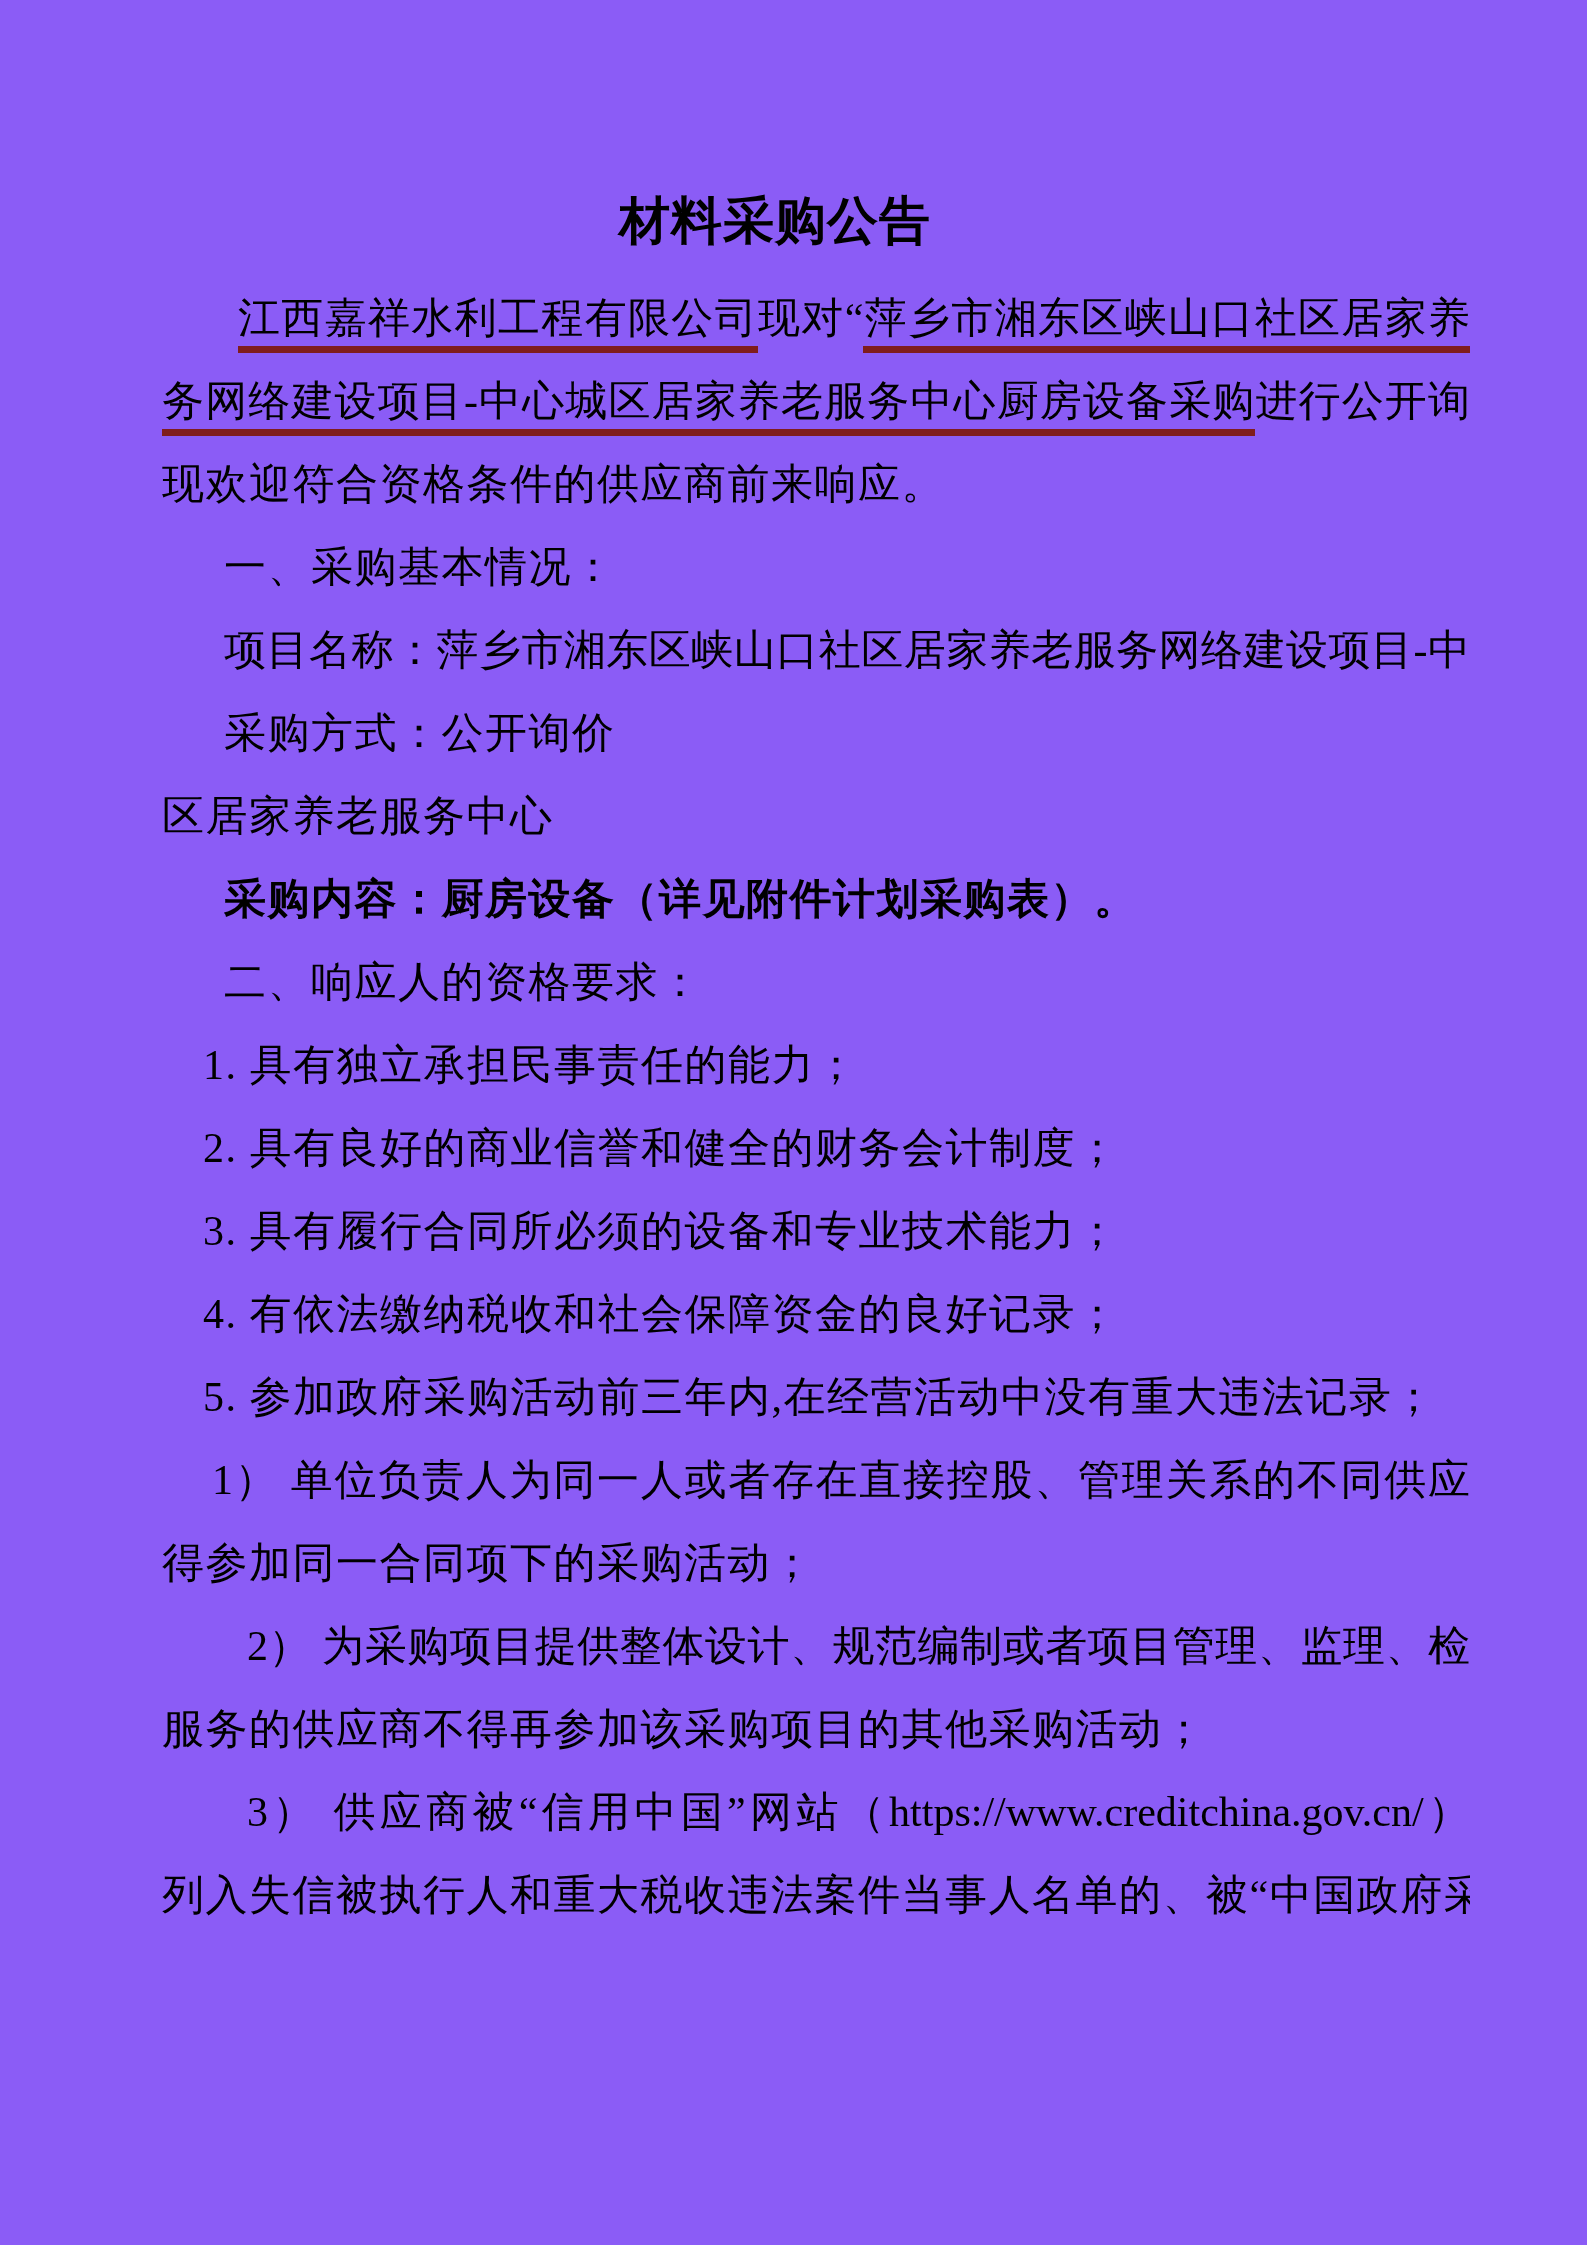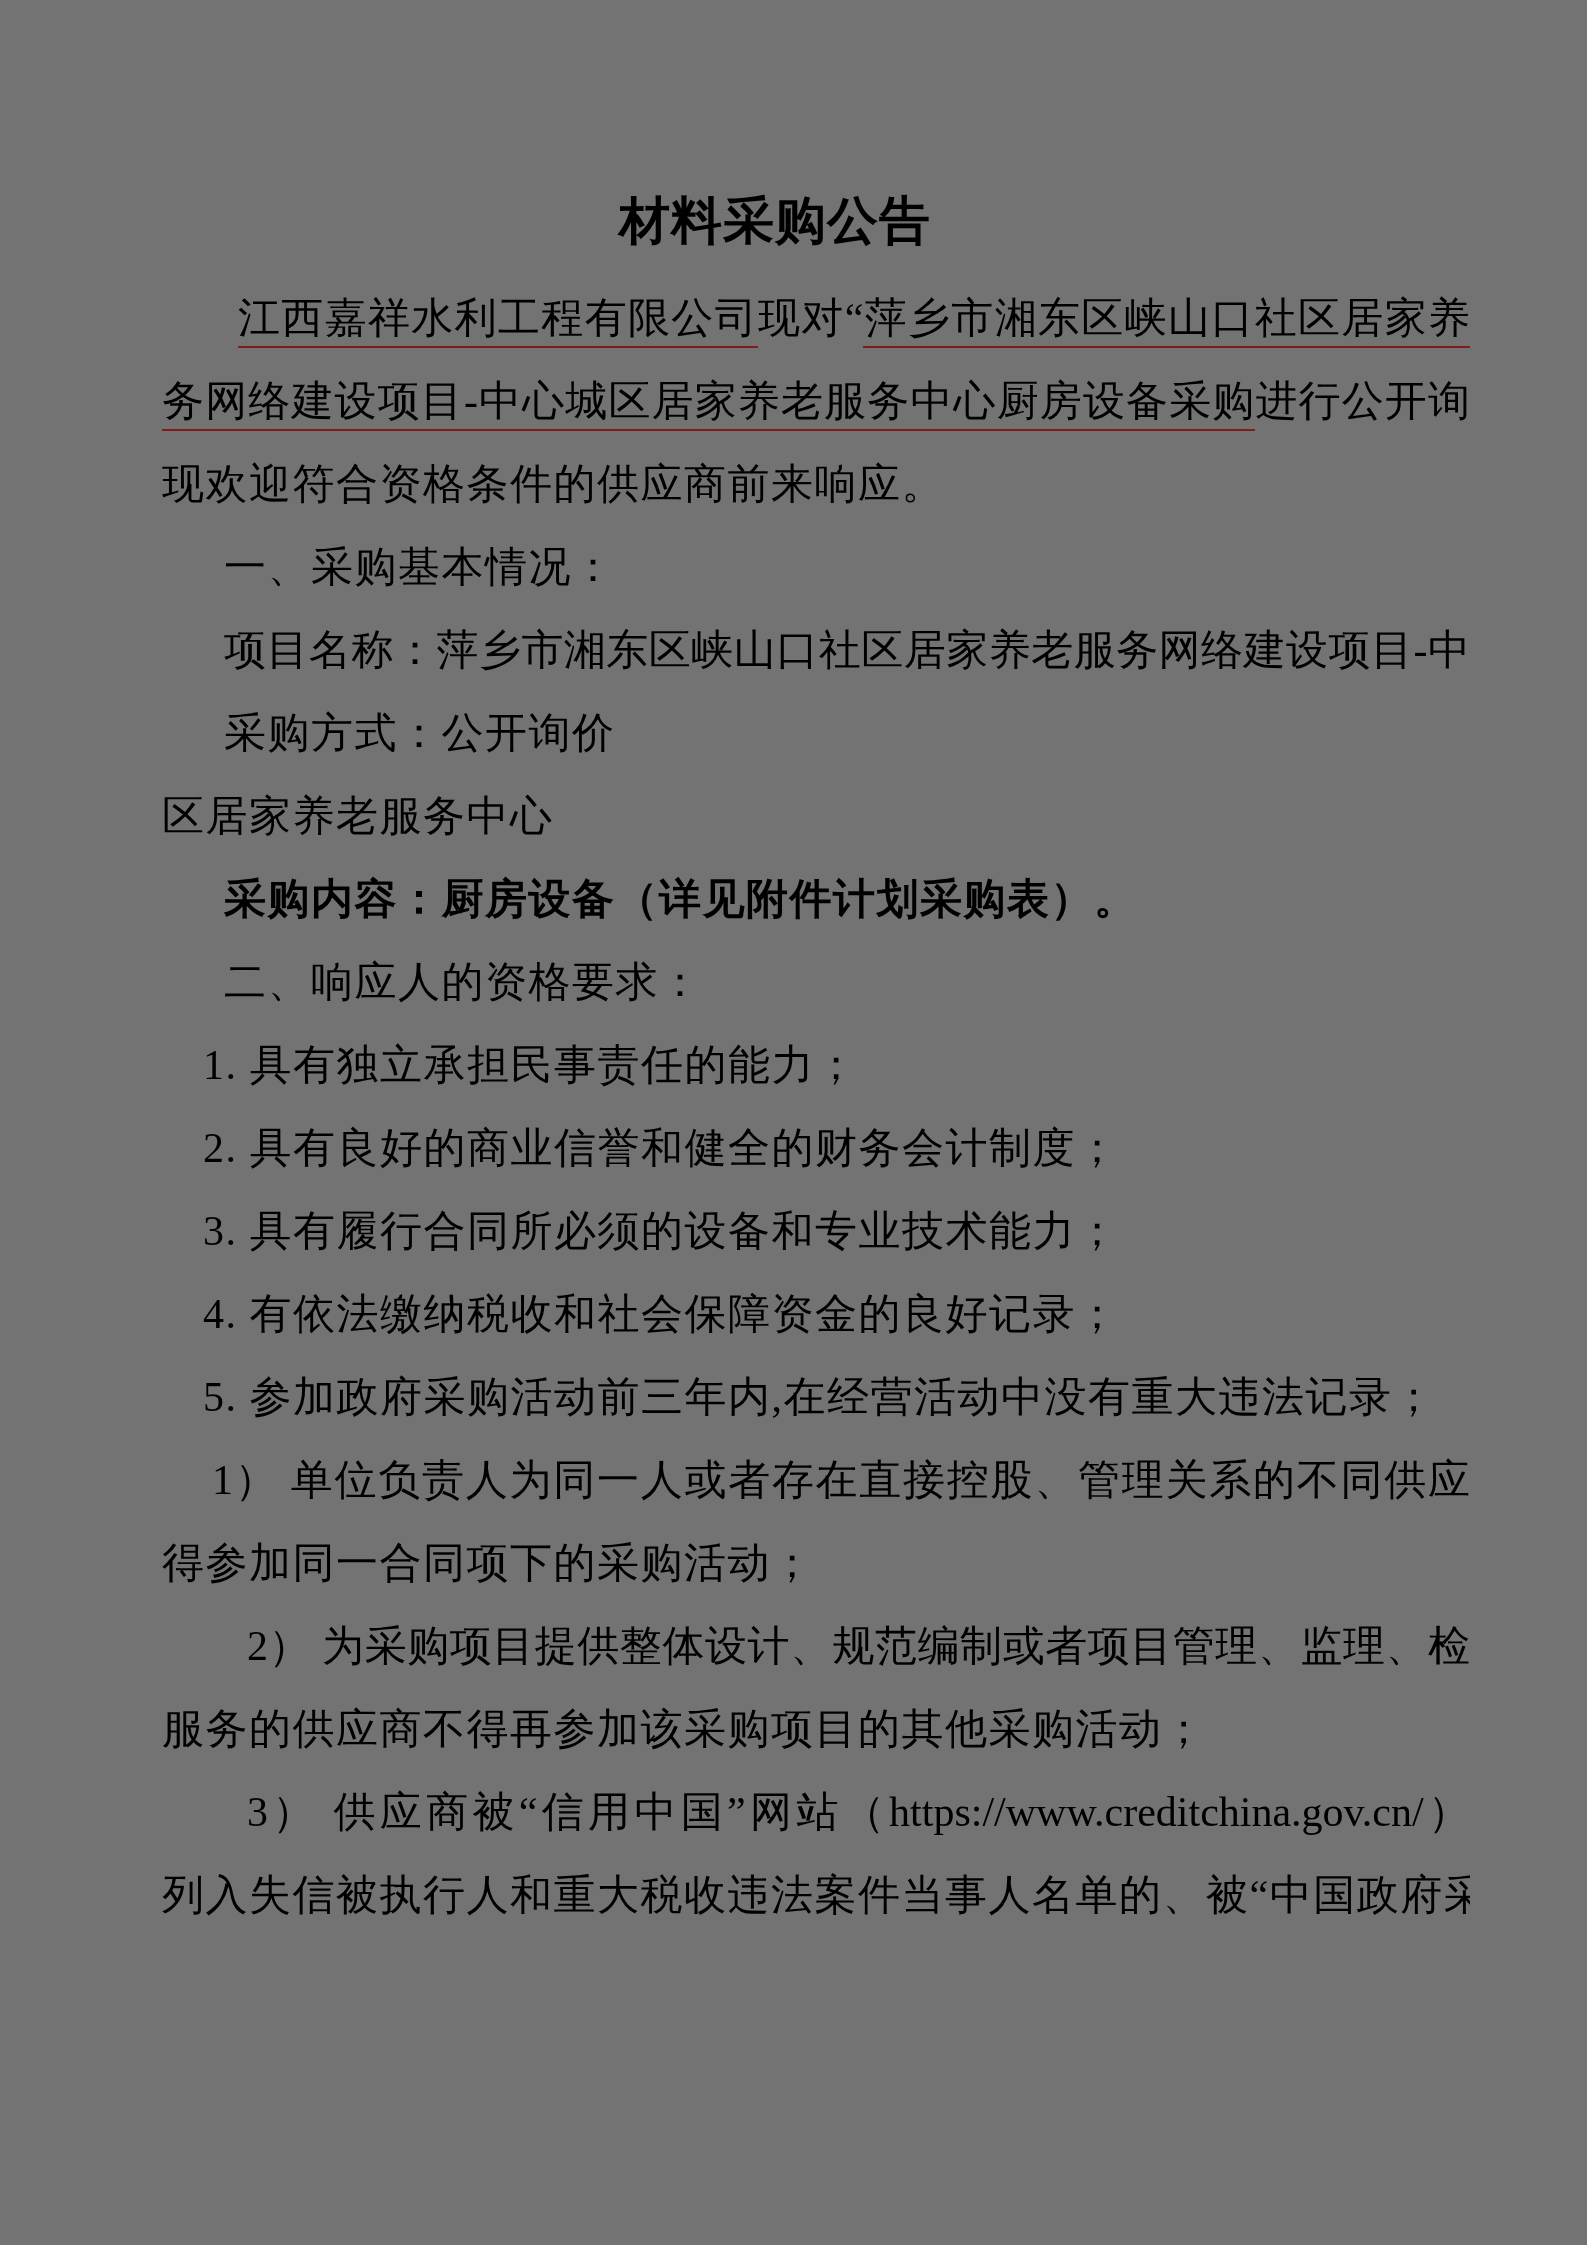--- a/index.html
+++ b/index.html
@@ -4,21 +4,21 @@
 <style>
   html, body {
     margin: 0;
     padding: 0;
     background: #ffffff;
   }
   .page {
     position: relative;
     width: 1587px;
     height: 2245px;
-    background: #737373;
+    background: #8b5cf6;
     overflow: hidden;
     font-family: "Liberation Serif", "DejaVu Serif", serif;
     color: #000000;
   }
   .content {
     padding: 180px 117px 0 162px; 
   }
   .doc-title {
     margin: 0 0 14px 0;
     position: relative;
@@ -42,21 +42,21 @@
   }
   
   .doc-body .line.just {
     white-space: normal;
     letter-spacing: 0;
     text-align: justify;
     text-align-last: justify;
     text-justify: inter-character;
   }
   .doc-body .line span.u {
-    border-bottom: 2px solid #7f1d1d;
+    border-bottom: 7px solid #7f1d1d;
     padding-bottom: 5px;
   }
 </style>
 </head>
 <body>
 
 <div class="page">
   <div class="content">
     <h1 class="doc-title">材料采购公告</h1>
     <div class="doc-body">

